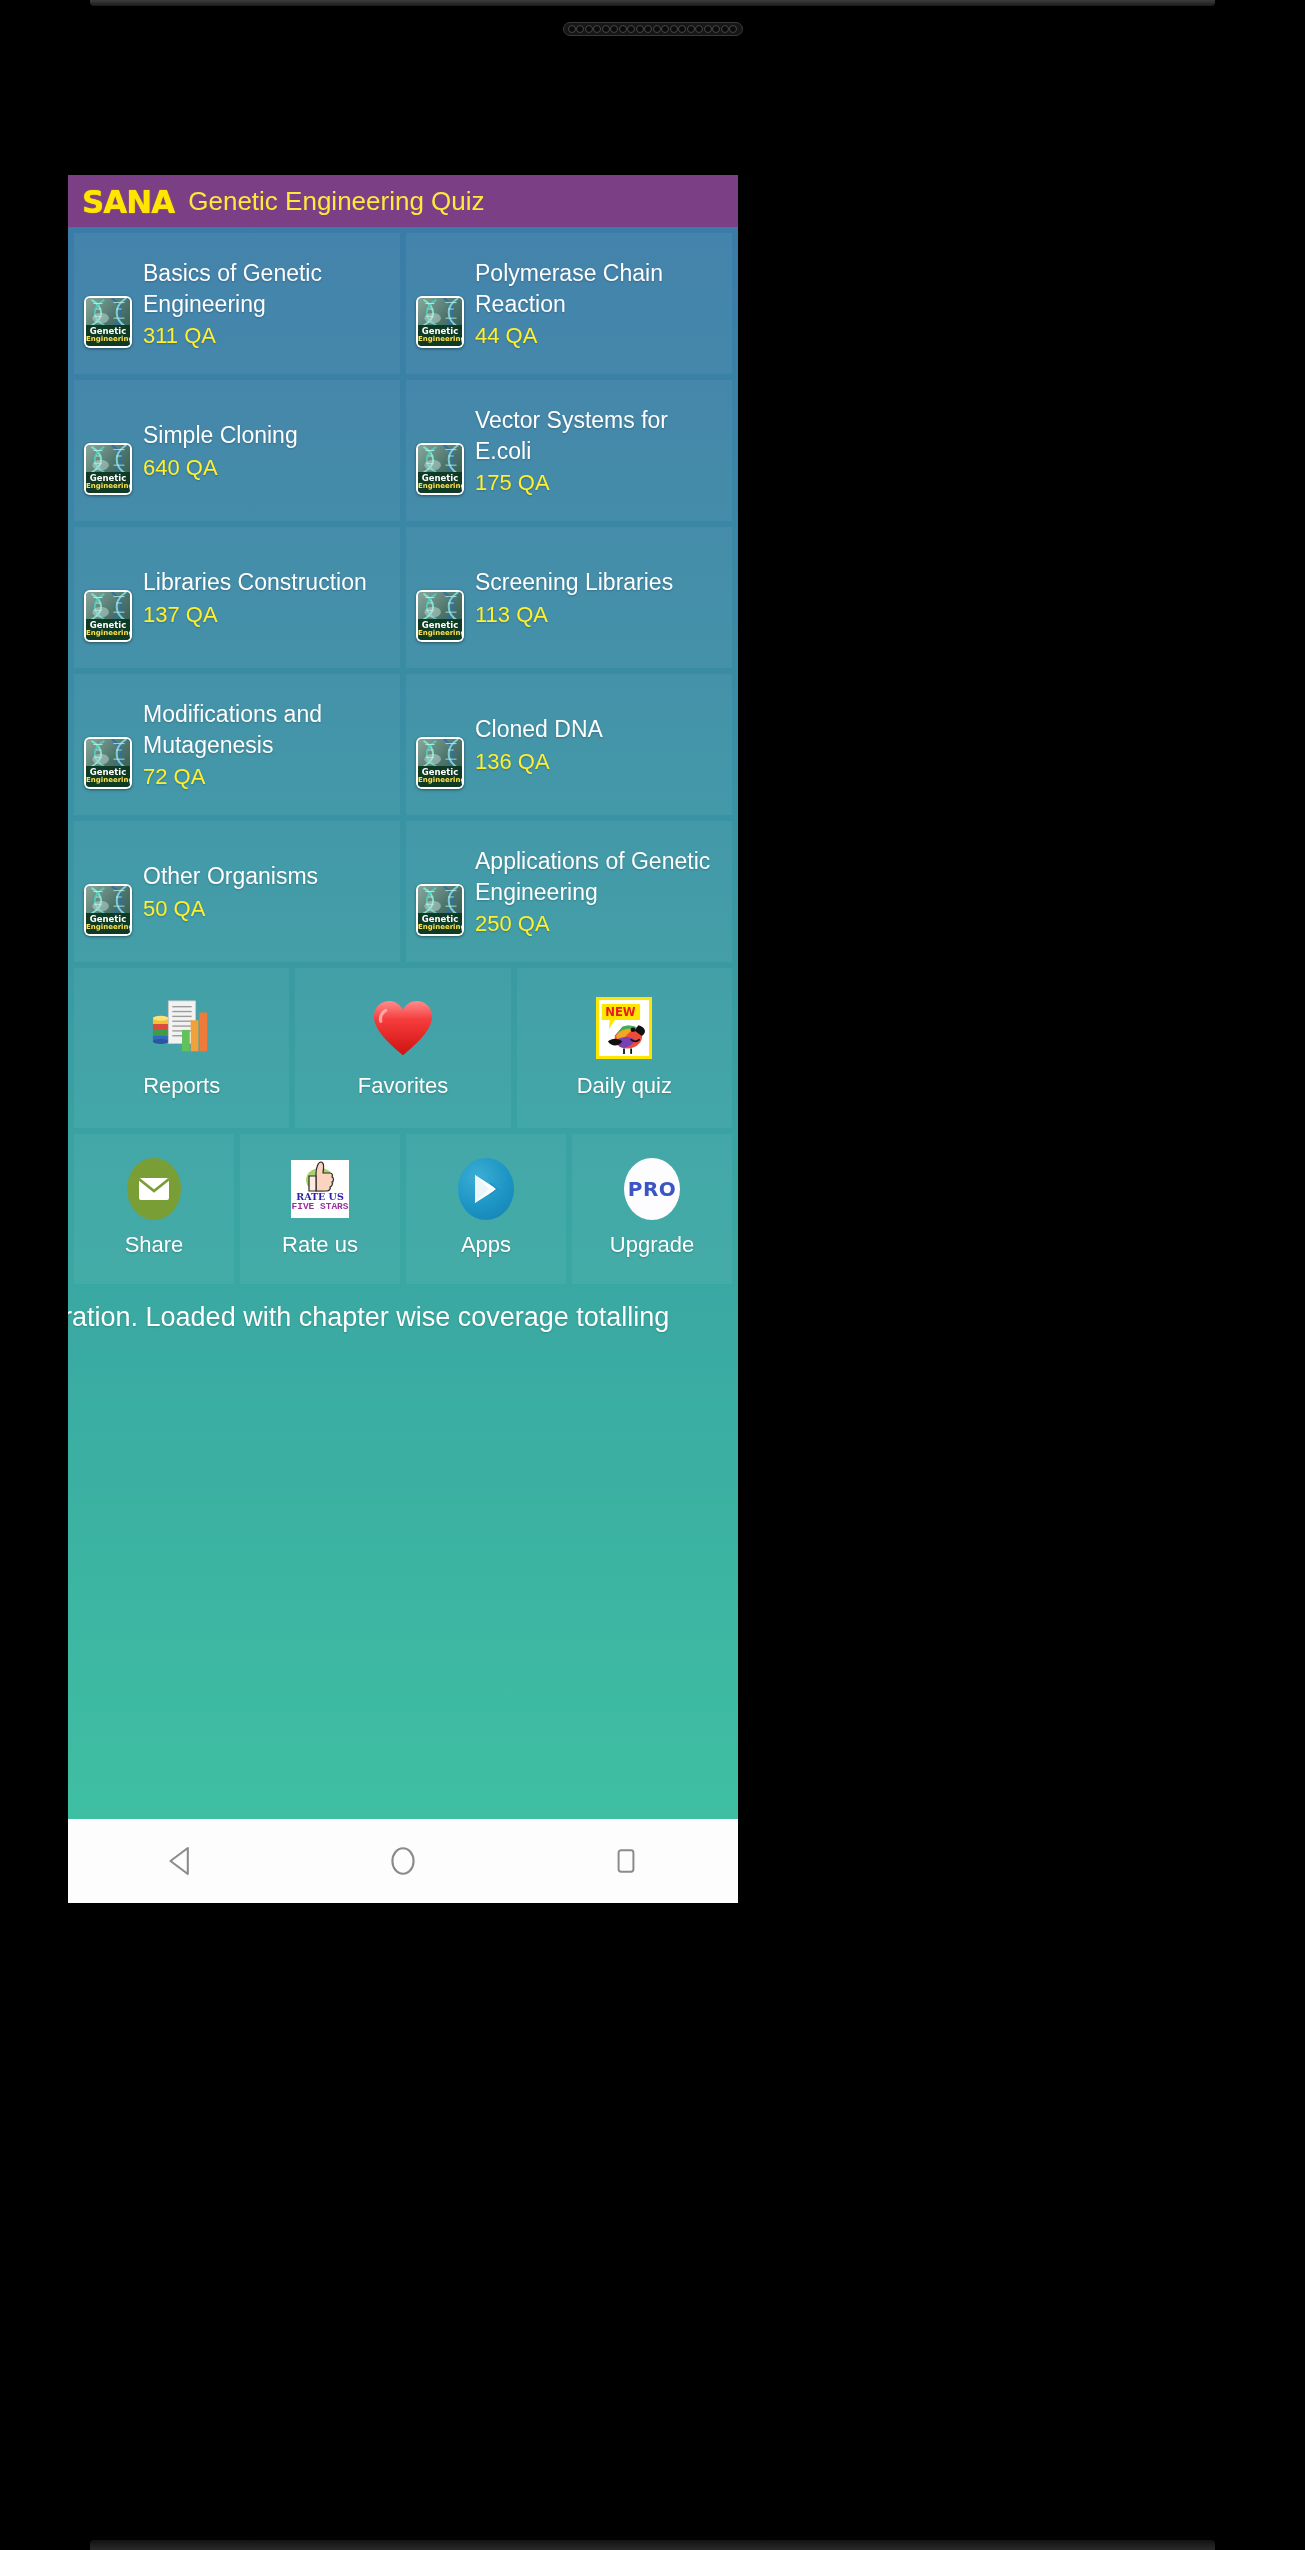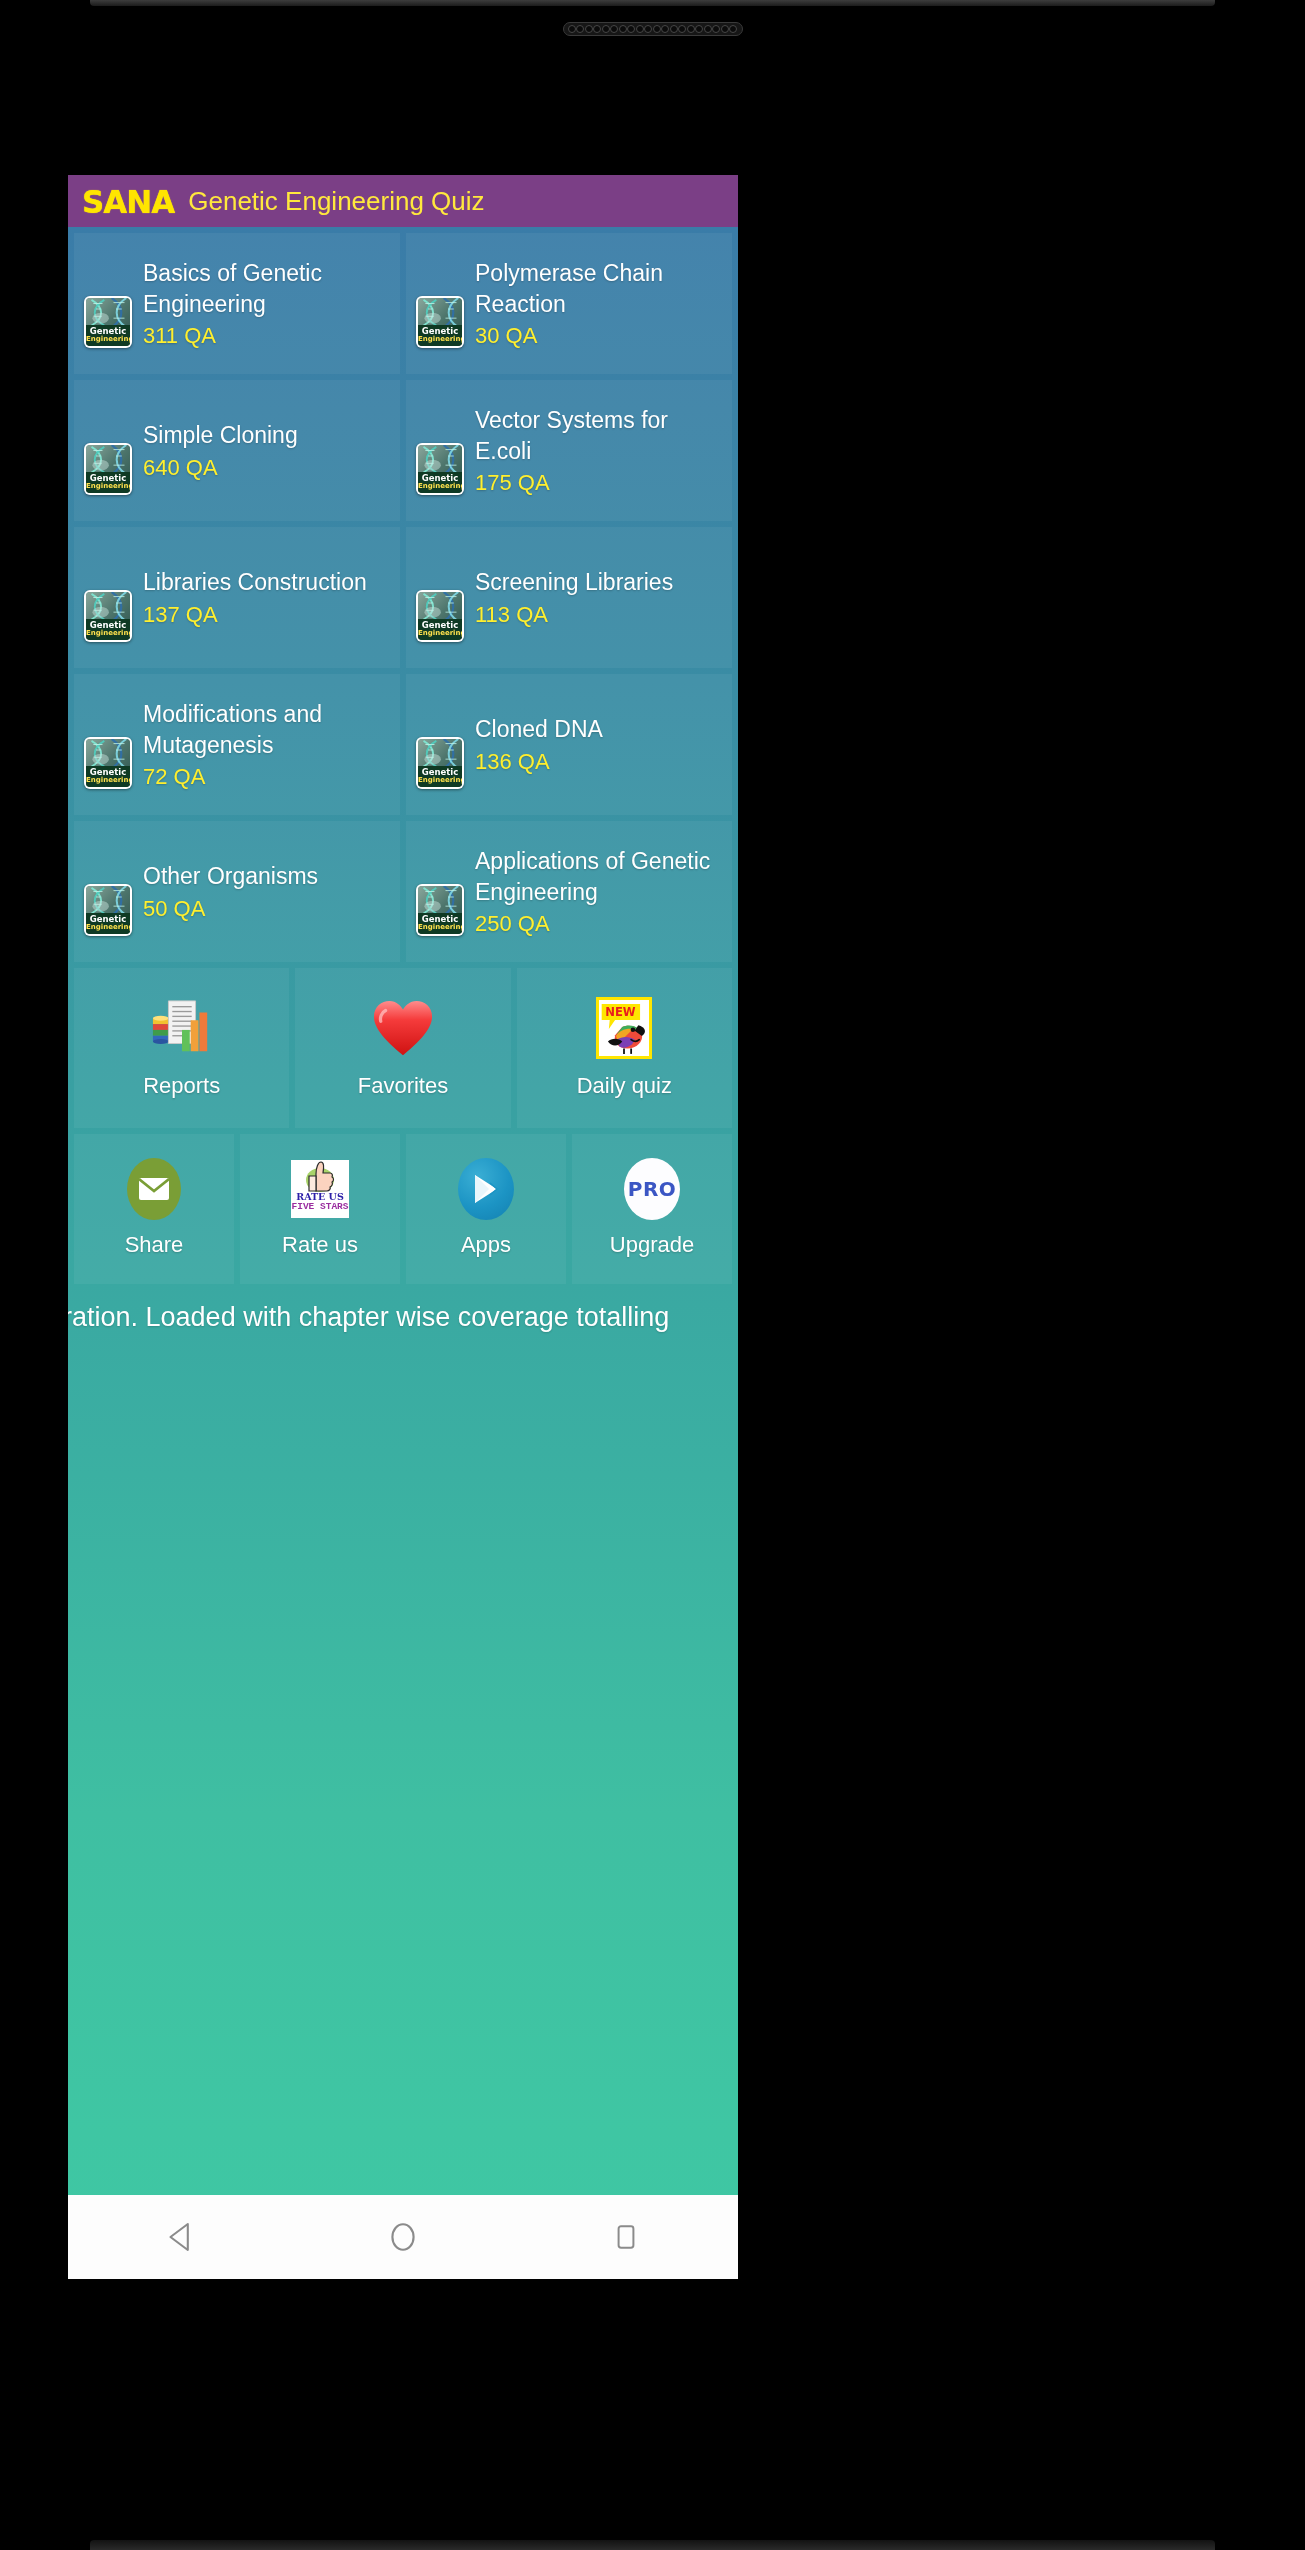--- a/index.html
+++ b/index.html
@@ -37,21 +37,21 @@
   #frame-bottom-bezel-line {
     position: absolute; bottom: 0; left: 90px; right: 90px; height: 10px;
     background: linear-gradient(to top,#2a2a2a,#121212);
     border-radius: 4px 4px 0 0;
   }
 
   
   #phone-screen {
     position: absolute;
     left: 68px; top: 175px;
-    width: 670px; height: 2104px;
+    width: 670px; height: 1728px;
     overflow: hidden;
     background: #3a7ca8;
   }
 
   
   #app-header {
     height: 52px;
     background: #7b3f86;
     display: flex; align-items: center;
     padding-left: 14px;
@@ -349,21 +349,21 @@
                   <ellipse cx="16" cy="22" rx="9" ry="6" fill="#cfe8e2" opacity="0.45"></ellipse>
                 </svg>
                 <div class="icon-caption">
                   <span class="cap1">Genetic</span>
                   <span class="cap2">Engineering</span>
                 </div>
               </div>
             </div>
             <div class="chapter-text">
               <span class="chapter-title">Polymerase Chain Reaction</span>
-              <span class="chapter-count">30 QA</span>
+              <span class="chapter-count">44 QA</span>
             </div>
           </div>
           <div class="chapter-tile">
             <div class="chapter-icon">
               <div class="icon-inner">
                 <svg class="helix" viewBox="0 0 48 52" preserveAspectRatio="none">
                   <defs>
                     <linearGradient id="bg3" x1="0" y1="0" x2="1" y2="1">
                       <stop offset="0" stop-color="#8aa79c"></stop>
                       <stop offset="0.5" stop-color="#4d756c"></stop>

